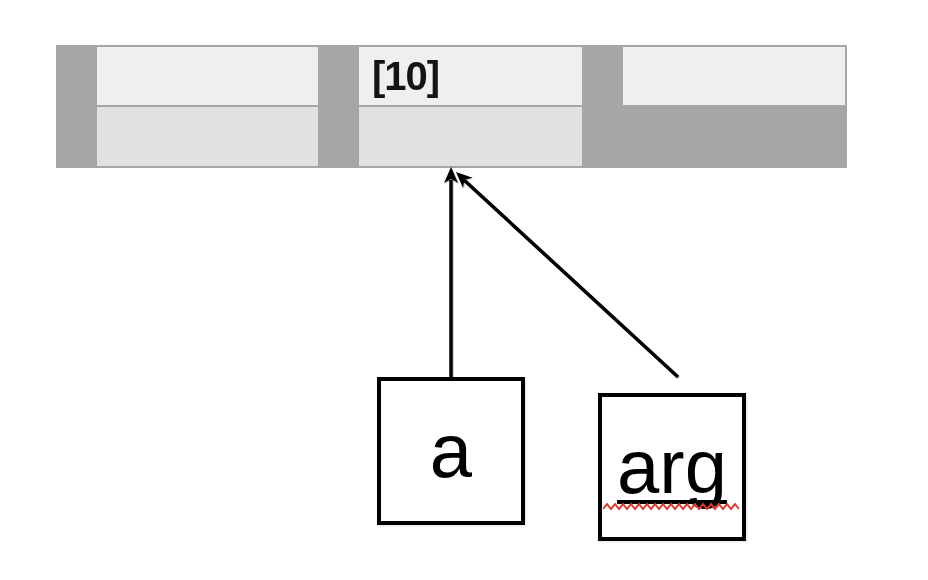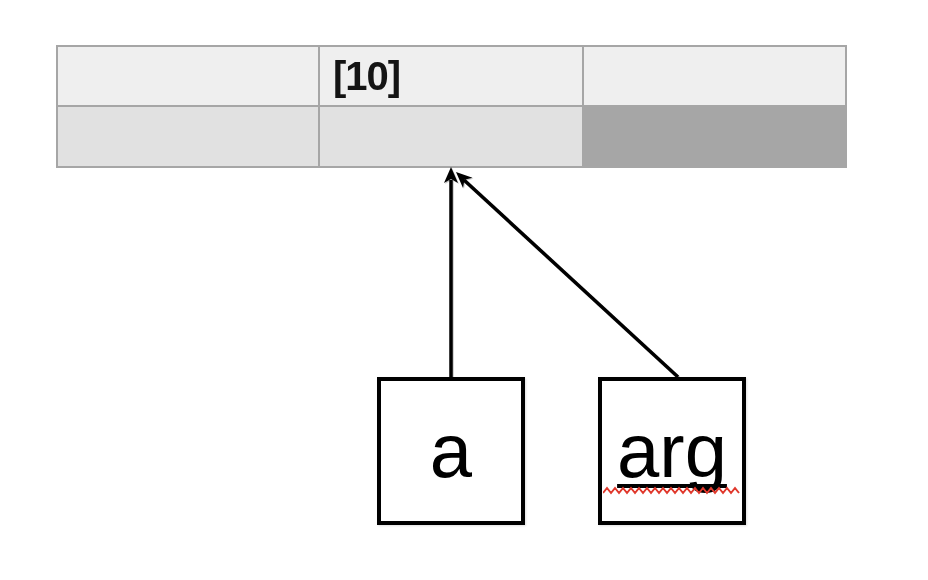--- a/index.html
+++ b/index.html
@@ -40,20 +40,21 @@
   .cell{
     display:flex;
     align-items:center;
     padding-left:13px;
     box-sizing:border-box;
     color:var(--text,#141414);
     font-size:40px;
     letter-spacing:-2px;
     white-space:nowrap;
     overflow:hidden;
+    margin-left:39px;
   }
   .row-header{ background:var(--header-row-bg,#efefef); font-weight:700; letter-spacing:-1px;}
   .row-value { background:var(--value-row-bg,#e1e1e1); }
 
   
   .arrows{
     position:absolute; left:0; top:0;
     width:928px; height:580px;
     pointer-events:none;
   }
@@ -74,21 +75,21 @@
     width:148px;height:148px;
     box-sizing:border-box;
     border:4px solid var(--box-border,#000);
     background:var(--background,#fff);
     display:flex;
     align-items:center;
     justify-content:center;
     box-shadow:1px 1px 2px rgba(0,0,0,0.12);
   }
   .box-a  { left:377px; }
-  .box-arg{ left:598px; }
+  .box-arg{ left:598px;margin-top:16px; }
   .var-label{
     font-size:76px;
     line-height:1;
     color:#000;
     letter-spacing:0px;
   }
   .var-label.underlined{
     text-decoration:underline;
     text-decoration-thickness:4px;
     text-underline-offset:7px;

